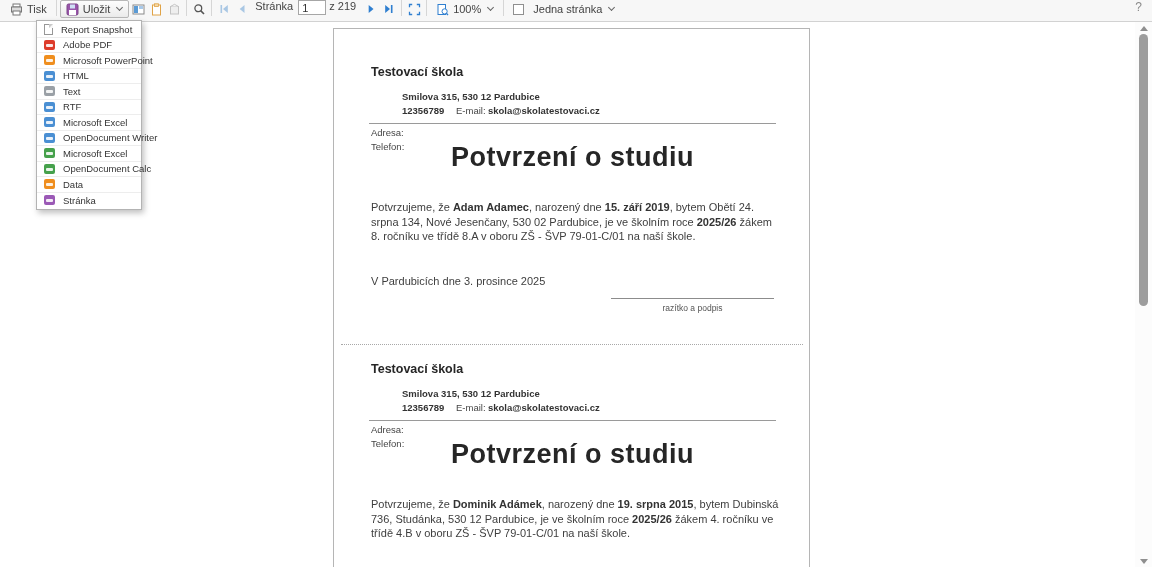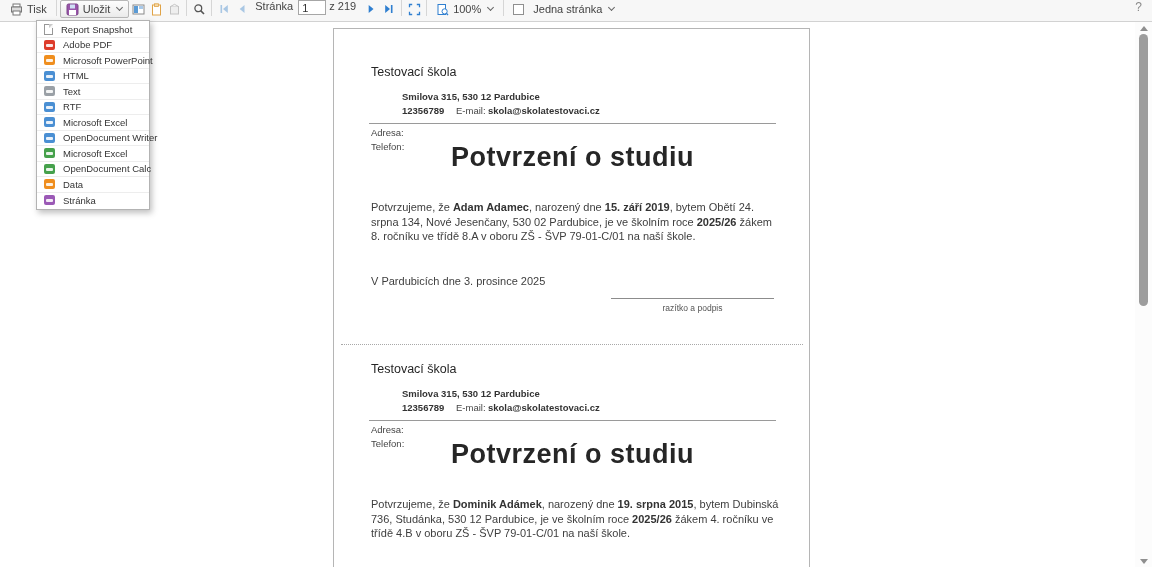--- a/index.html
+++ b/index.html
@@ -41,21 +41,21 @@
   .cb {
     width:11px; height:11px; background:#fff; border:1px solid #8f8f8f; margin-right:5px;
   }
   .tb-label { white-space:nowrap; }
   .tb-spacer { flex:1; }
   .help-q { color:#8a8a8a; font-size:12px; padding:0 6px; }
   .disabled-ic { opacity:.55; }
 
   
   .save-menu {
-    position:absolute; left:36px; top:20px; width:114px;
+    position:absolute; left:36px; top:20px; width:106px;
     background:#fff; border:1px solid #b3b3b3; box-shadow:2px 3px 6px rgba(0,0,0,.25);
     z-index:10; padding:1px 0;
   }
   .menu-item {
     height:15.5px; display:flex; align-items:center; gap:8px; padding:0 6px 0 7px;
     font-size:9.5px; color:#333; border-bottom:1px solid #ededed; white-space:nowrap;
     cursor:default;
   }
   .menu-item:last-child { border-bottom:none; }
   .mi-icon { flex:0 0 auto; }
@@ -70,21 +70,21 @@
     border-left:4px solid #c9c9c9; border-top:4px solid #f7f7f7; transform:rotate(90deg);
   }
 
   
   .viewer { position:absolute; top:22px; left:0; right:17px; bottom:0; background:#fff; overflow:hidden; }
   .paper {
     position:absolute; left:333px; top:6px; width:477px; height:640px;
     background:#fff; border:1px solid #b5b5b5;
   }
   .cert-section { position:absolute; left:0; width:100%; height:300px; }
-  .school-name { position:absolute; top:0; left:37px; font-size:12.5px; font-weight:normal; color:#262626; }
+  .school-name { position:absolute; top:0; left:37px; font-size:12.5px; font-weight:bold; color:#262626; }
   .info-row { position:absolute; left:37px; width:430px; height:12px; font-size:9.5px; color:#454545; }
   .row-address { top:26px; } .row-phone { top:40px; }
   .info-lbl { position:absolute; left:0;margin-top:36px; }
   .info-val { position:absolute; left:31px; font-weight:bold; color:#333; }
   .info-lbl2 { position:absolute; left:85px; }
   .info-val2 { position:absolute; left:117px; font-weight:bold; color:#333; }
   .head-divider { position:absolute; top:58px; left:35px; width:407px; border-top:1px solid #9a9a9a; }
   .cert-title {
     position:absolute; top:77px; left:35px; width:407px; text-align:center;
     font-size:27px; font-weight:bold; color:#262626; letter-spacing:.5px;

